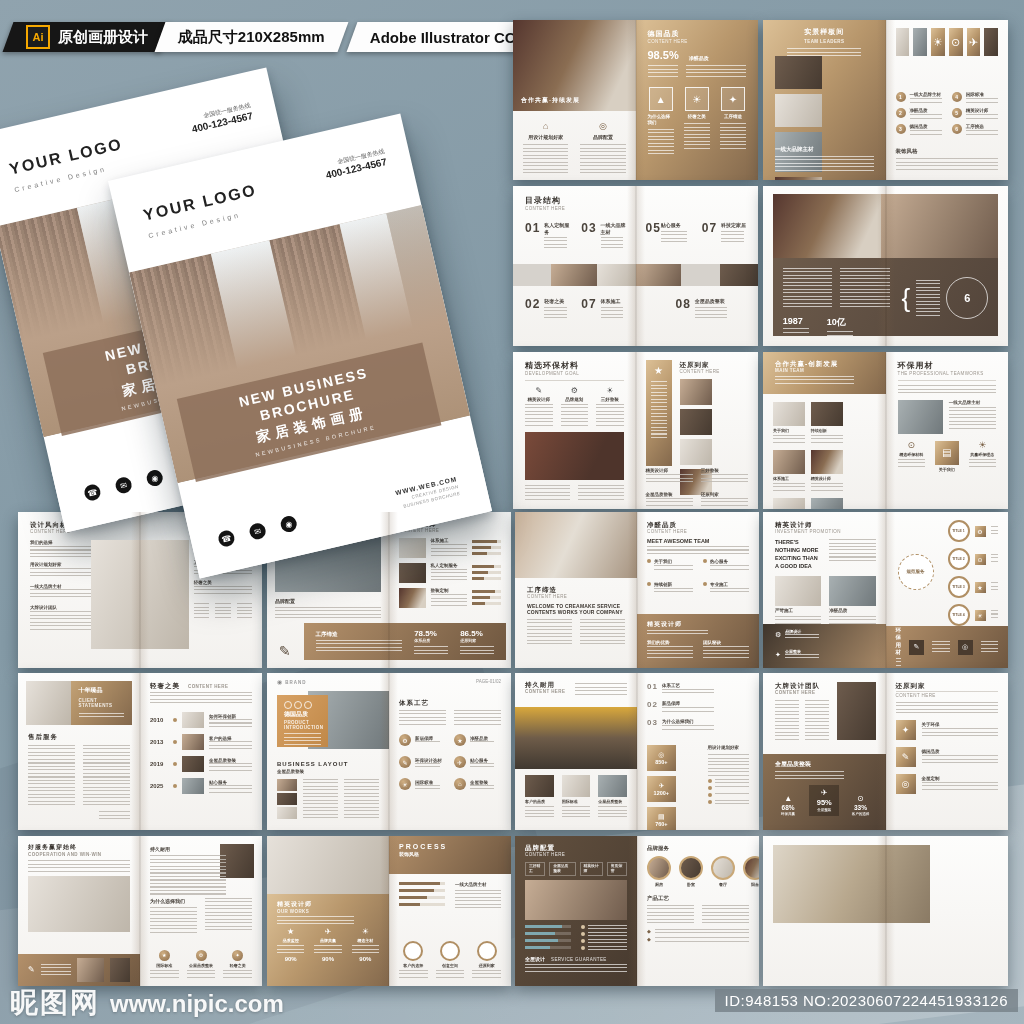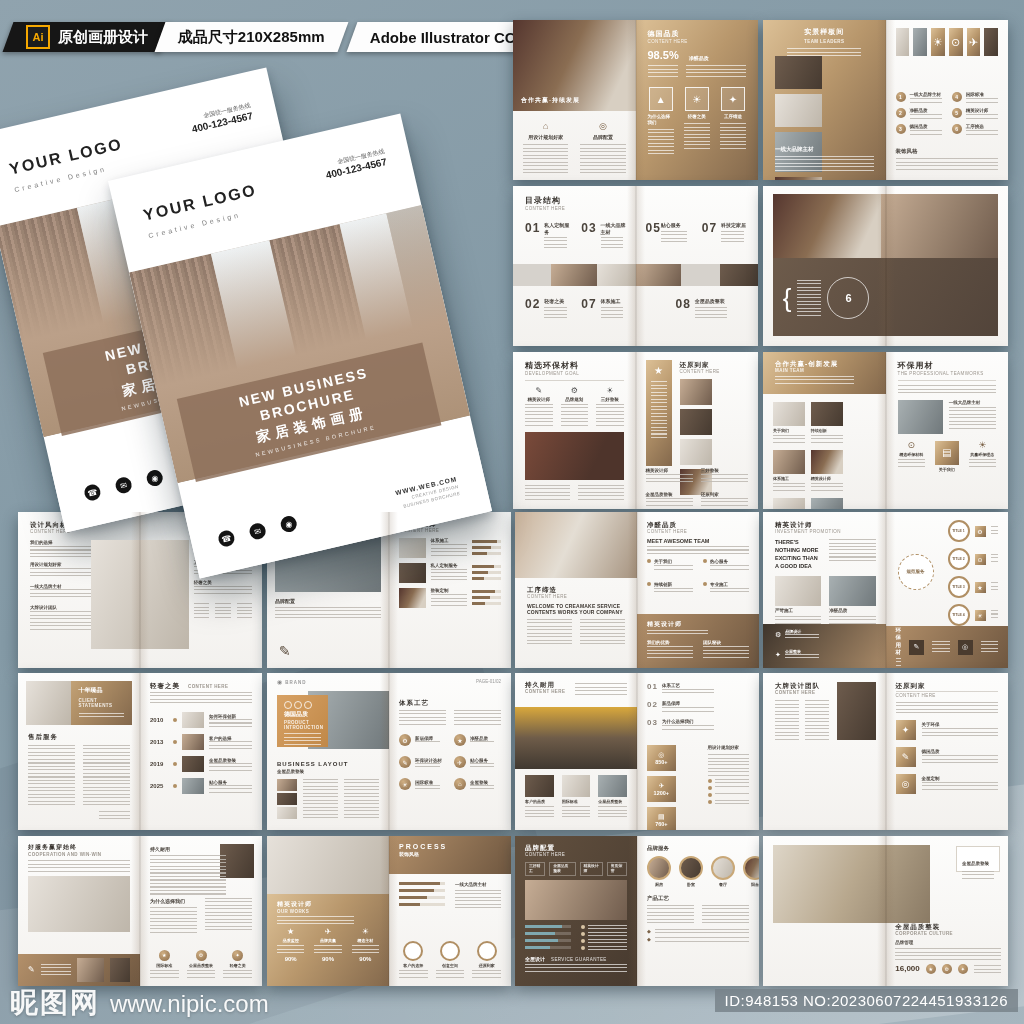--- a/index.html
+++ b/index.html
@@ -95,21 +95,21 @@
   .ic-home::before{content:"⌂";} .ic-target::before{content:"◎";} .ic-tri::before{content:"▲";}
   .ic-bulb::before{content:"☀";} .ic-chat::before{content:"✦";} .ic-search::before{content:"⊙";}
   .ic-book::before{content:"▤";} .ic-plane::before{content:"✈";} .ic-star::before{content:"★";}
   .ic-pen::before{content:"✎";} .ic-gear::before{content:"⚙";} .ic-diamond::before{content:"◆";}
   .ic-phone::before{content:"☎";} .ic-mail::before{content:"✉";} .ic-globe::before{content:"◉";}
 
   
   #watermark{position:absolute;left:10px;bottom:2px;display:flex;align-items:baseline;gap:10px;
     color:rgba(255,255,255,.94);text-shadow:0 1px 3px rgba(0,0,0,.25);z-index:9;}
   #watermark .s1{font-size:28px;font-weight:800;letter-spacing:2px;}
-  #watermark .s2{font-size:24px;font-weight:normal;}
+  #watermark .s2{font-size:24px;font-weight:bold;}
   #idtag{position:absolute;right:6px;bottom:12px;background:rgba(118,129,137,.82);color:#fff;
     font-size:15px;padding:3px 10px;z-index:9;letter-spacing:.5px;}
 </style>
 </head>
 <body>
 
 <div class="band2"></div>
 <div class="band1"></div>
 
 <div class="ribbon rb1">
@@ -406,20 +406,36 @@
     <i class="fold"></i>
 </div>
 
 <div class="sp" style="left:763px;top:186px;width:245px;height:160px">
   <div class="pg"></div>
     <div class="pg"></div>
   <span class="ph phd" style="position:absolute;left:4%;top:5%;width:44%;height:40%;z-index:3"></span>
   <span class="ph pha" style="position:absolute;left:48%;top:5%;right:4%;height:40%;z-index:3"></span>
   <div style="position:absolute;left:4%;right:4%;top:45%;bottom:6%;z-index:4;background:linear-gradient(125deg,#6d5b4b,#52443a)">
     <div class="row" style="position:absolute;left:10px;right:10px;top:10px;bottom:8px;gap:12px">
+      <div class="col" style="flex:1.3;gap:6px">
+        <div class="row" style="gap:8px">
+            <i class="pw" style="flex:1;height:40px"></i>
+            <i class="pw" style="flex:1;height:40px"></i>
+          </div>
+        <div class="row" style="gap:18px;margin-top:2px">
+          <div class="col">
+              <span class="w" style="font-size:9px;font-weight:800">1987</span>
+              <i class="pw" style="width:26px;height:5px;margin-top:2px"></i>
+            </div>
+          <div class="col">
+              <span class="w" style="font-size:9px;font-weight:800">10亿</span>
+              <i class="pw" style="width:26px;height:5px;margin-top:2px"></i>
+            </div>
+          </div>
+        </div>
       <div class="row" style="flex:1;align-items:center;gap:6px">
         <span class="w" style="font-size:26px;font-weight:200">{</span>
         <i class="pw" style="width:24px;height:36px"></i>
         <span class="don" style="width:40px;height:40px;border:1px solid rgba(255,255,255,.7);background:transparent">
           <span class="w" style="font-size:11px;font-weight:800">6</span>
           </span>
         </div>
     </div>
   </div>
     <i class="fold"></i>
@@ -674,20 +690,36 @@
               <span class="bar">
                 <i style="width:60%"></i>
               </span>
               <span class="bar">
                 <i style="width:45%"></i>
               </span>
             </div>
           </div>
       </div>
     </div>
+  </div>
+  <div class="bz2" style="position:absolute;left:15%;right:2%;bottom:5%;height:24%;z-index:4;display:flex;align-items:center;gap:12px;padding:0 12px">
+    <div class="col" style="flex:1.3">
+        <span class="lb w" style="font-size:5.5px">工序缔造</span>
+        <i class="pw" style="width:100%;height:12px;margin-top:2px"></i>
+      </div>
+    <div class="col">
+        <span class="w" style="font-size:8px;font-weight:800">78.5%</span>
+        <span class="lb wd" style="font-size:4px">体系品质</span>
+        <i class="pw" style="width:34px;height:8px;margin-top:2px"></i>
+      </div>
+    <div class="col">
+        <span class="w" style="font-size:8px;font-weight:800">86.5%</span>
+        <span class="lb wd" style="font-size:4px">还原到家</span>
+        <i class="pw" style="width:34px;height:8px;margin-top:2px"></i>
+      </div>
   </div>
     <i class="fold"></i>
 </div>
 
 <div class="sp" style="left:515px;top:512px;width:244px;height:156px">
   <div class="pg">
     <span class="ph phc" style="position:absolute;left:0;top:0;right:0;height:66px;background:linear-gradient(115deg,#c9b29a,#e4ded4 45%,#a5927e)"></span>
     <div style="position:absolute;left:12px;right:12px;top:74px">
       <div class="hc sm">工序缔造</div>
       <div class="he">CONTENT HERE</div>
@@ -1098,20 +1130,41 @@
       <div class="col" style="flex:1">
           <span class="hc sm">大牌设计团队</span>
           <span class="he" style="font-weight:bold">CONTENT HERE</span>
         <div class="row" style="gap:6px;margin-top:4px">
             <i class="p" style="flex:1;height:40px"></i>
             <i class="p" style="flex:1;height:40px"></i>
           </div>
         </div>
       <span class="ph phb" style="width:38%;height:58px"></span>
       </div>
+    <div style="position:absolute;left:0;right:0;bottom:0;height:76px;background:linear-gradient(125deg,#8a6f52,#4f4034);padding:7px 12px;box-sizing:border-box">
+      <div class="lb w" style="font-size:6px">全屋品质整装</div>
+      <i class="pw" style="width:70%;height:10px;margin-top:2px"></i>
+      <div class="row" style="gap:8px;margin-top:4px;align-items:flex-end">
+        <div class="col" style="flex:1;align-items:center;gap:1px">
+            <span class="gi ic-tri w" style="font-size:8px;color:#fff"></span>
+            <span class="w" style="font-size:6.5px;font-weight:800">68%</span>
+            <span class="lb wd" style="font-size:3.5px">环保共赢</span>
+          </div>
+        <div class="col" style="flex:1;align-items:center;gap:1px;background:rgba(0,0,0,.28);padding:4px 2px">
+            <span class="gi ic-plane w" style="font-size:8px;color:#fff"></span>
+            <span class="w" style="font-size:7.5px;font-weight:800">95%</span>
+            <span class="lb wd" style="font-size:3.5px">全屋整装</span>
+          </div>
+        <div class="col" style="flex:1;align-items:center;gap:1px">
+            <span class="gi ic-search w" style="font-size:8px;color:#fff"></span>
+            <span class="w" style="font-size:6.5px;font-weight:800">33%</span>
+            <span class="lb wd" style="font-size:3.5px">客户的选择</span>
+          </div>
+        </div>
+    </div>
   </div>
   <div class="pg">
     <div style="position:absolute;left:10px;top:9px;right:10px">
       <div class="hc sm" style="border-bottom:1px solid #d8d4ce;padding-bottom:2px">还原到家</div>
       <div class="he">CONTENT HERE</div>
       <i class="p" style="width:100%;height:12px;margin-top:3px"></i>
       <div class="col" style="gap:7px;margin-top:6px">
         <div class="row" style="gap:6px;align-items:center">
             <span class="isq bz ic-chat" style="width:20px;height:20px;font-size:9px"></span>
             <div class="col" style="flex:1">
@@ -1352,38 +1405,20 @@
           <span class="gi ic-diamond" style="font-size:5px"></span>
           <i class="p" style="flex:1;height:5px"></i>
         </div>
     </div>
   </div>
     <i class="fold"></i>
 </div>
 
 <div class="sp" style="left:763px;top:836px;width:245px;height:150px">
   <div class="pg"></div>
-  <div class="pg">
-    <div style="position:absolute;right:8px;top:10px;width:36%;height:26px;background:#fff;border:1px solid #d8d2c8;padding:4px 5px;box-sizing:border-box">
-      <span class="lb" style="font-size:4.5px">全屋品质整装</span>
-      <i class="p" style="width:100%;height:8px;margin-top:2px"></i></div>
-    <div style="position:absolute;left:8%;right:6%;top:58%">
-      <div class="hc sm">全屋品质整装</div>
-      <div class="he" style="font-weight:bold">CORPORATE CULTURE</div>
-      <div class="lb" style="font-size:4.5px;margin-top:3px">品牌管理</div>
-      <i class="p" style="width:100%;height:12px;margin-top:2px"></i>
-      <div class="row" style="gap:6px;margin-top:4px;align-items:center">
-        <span style="font-size:8px;font-weight:800;color:#4a3b2d">16,000</span>
-        <span class="nc ic-star" style="width:10px;height:10px;font-size:5px"></span>
-        <span class="nc ic-gear" style="width:10px;height:10px;font-size:5px"></span>
-        <span class="nc ic-chat" style="width:10px;height:10px;font-size:5px"></span>
-        <i class="p" style="flex:1;height:8px"></i>
-        </div>
-    </div>
-  </div>
   <span class="ph" style="position:absolute;left:4%;top:6%;width:64%;height:52%;z-index:3;background:linear-gradient(115deg,#ded6c8,#b8a88e 50%,#8a7a64)"></span>
   <i class="fold"></i>
 </div>
 
 <div id="watermark">
   <span class="s1">昵图网</span>
   <span class="s2">www.nipic.com</span>
 </div>
 <div id="idtag">ID:948153 NO:20230607224451933126</div>
 

